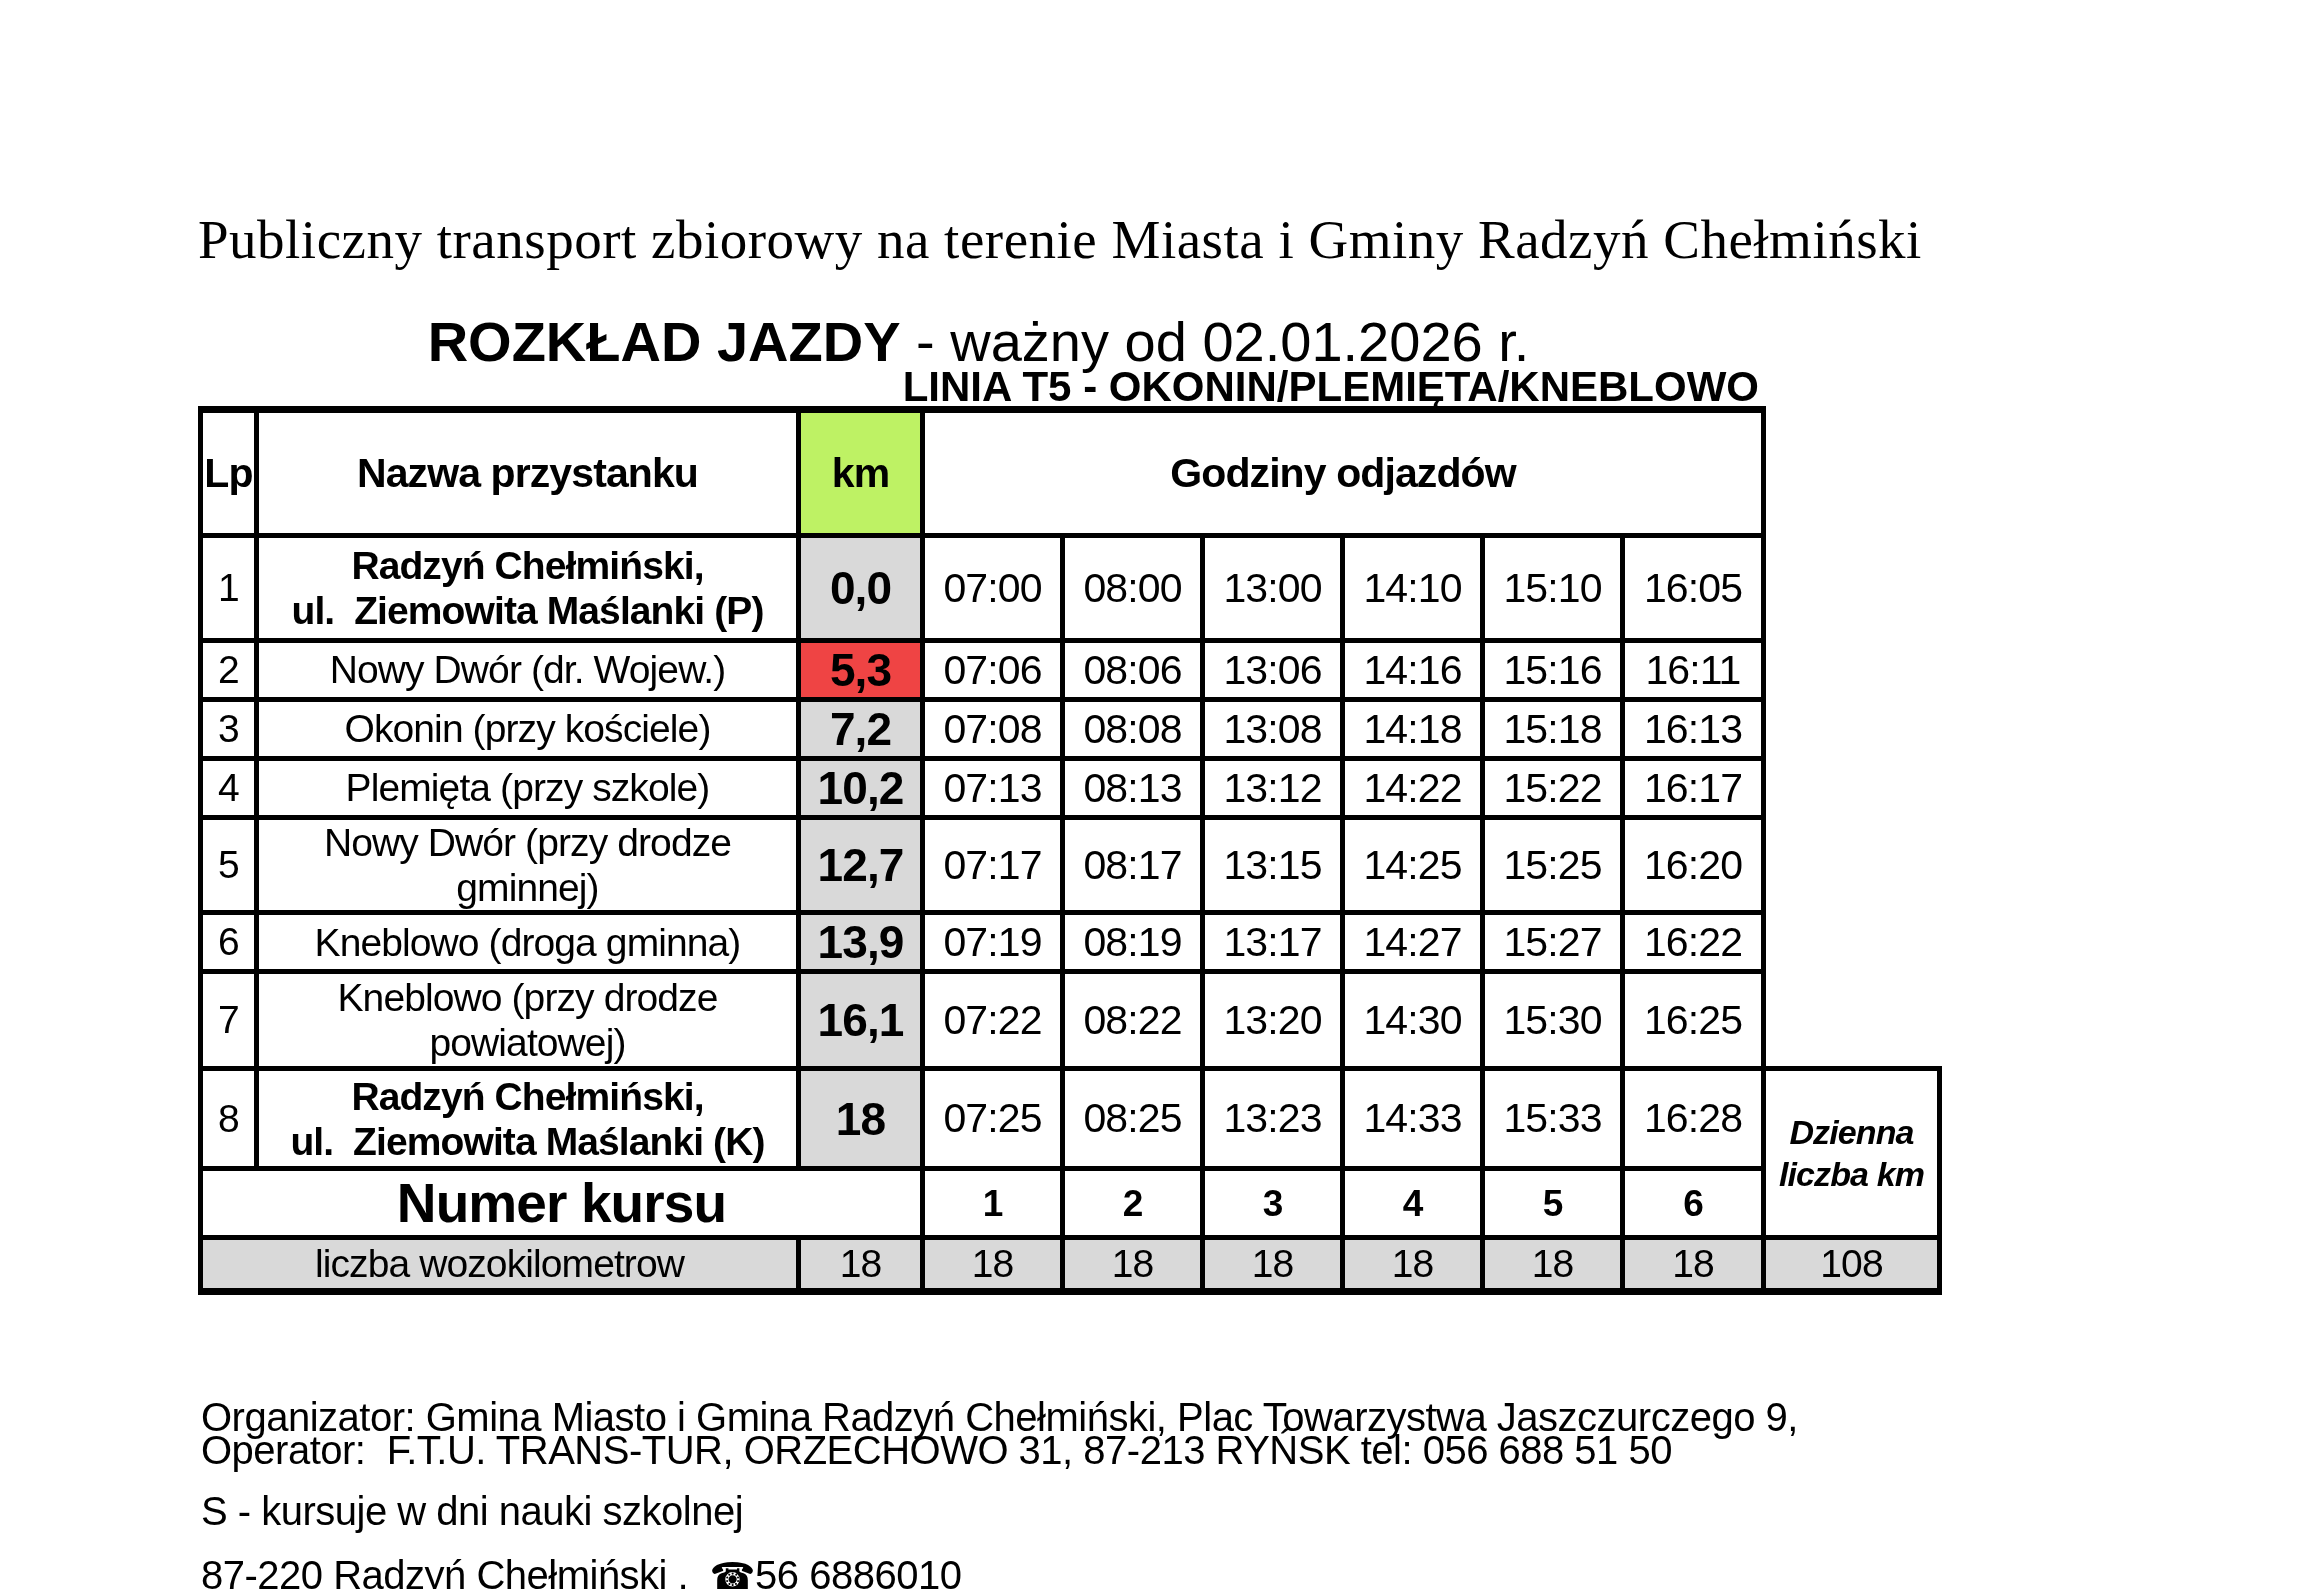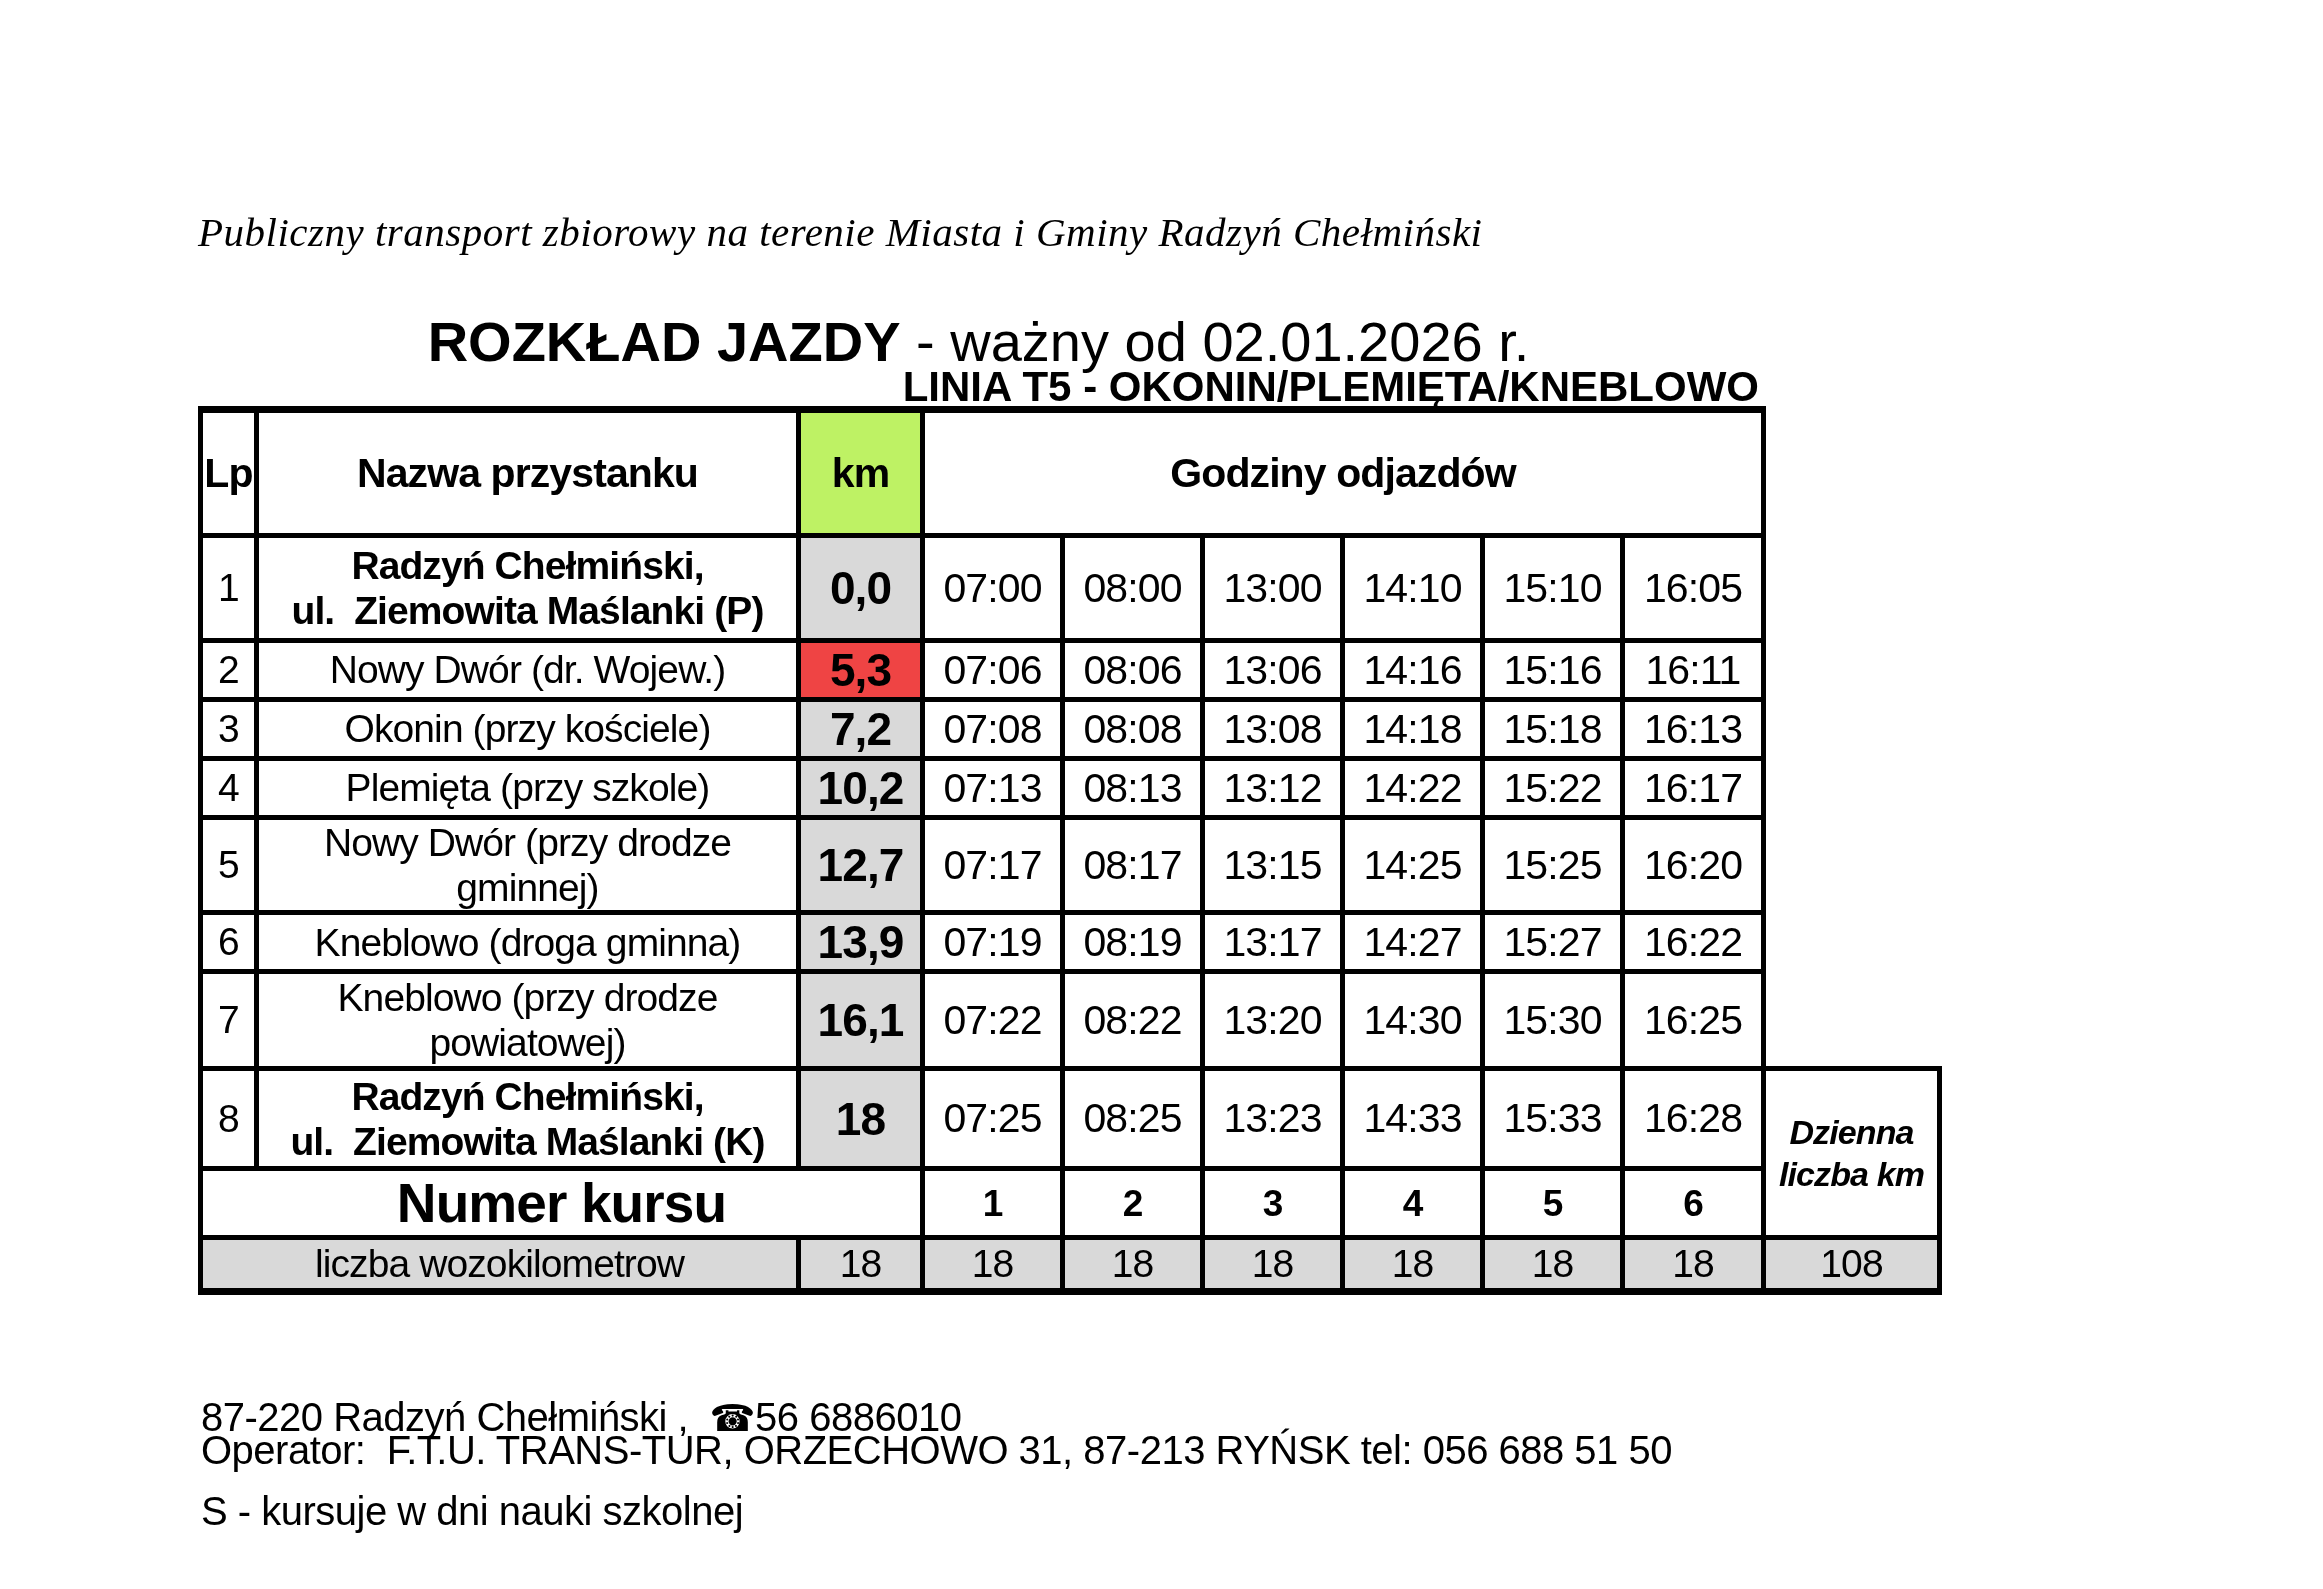--- a/index.html
+++ b/index.html
@@ -12,22 +12,21 @@
     font-family: "Liberation Sans", sans-serif;
     color: #000;
     overflow: hidden;
   }
   .abs { position: absolute; }
 
   
   .hand-title {
     left: 198px; top: 208px; width: 1561px;
     font-family: cursive;
-    font-style: italic;
-    font-size: 41px;
+    font-size: 55px;
     letter-spacing: 0.5px;
     white-space: nowrap;
   }
   .main-title {
     left: 198px; top: 309px; width: 1561px;
     text-align: center;
     font-size: 56px;
     white-space: nowrap;
   }
   .main-title .bold-part { font-weight: bold; }
@@ -255,19 +254,20 @@
         <td class="gray vkm-cell" style="background: rgb(217, 217, 217);">18</td>
         <td class="gray vkm-cell" style="background: rgb(217, 217, 217);">18</td>
         <td class="gray vkm-cell" style="background: rgb(217, 217, 217);">18</td>
         <td class="gray vkm-cell" style="background: rgb(217, 217, 217);">18</td>
         <td class="gray vkm-cell daily-total-cell" style="background: rgb(217, 217, 217);">108</td>
       </tr>
     </tbody>
 </table>
 
 <div class="abs footer-block org-block">
+  <div>Organizator: Gmina Miasto i Gmina Radzyń Chełmiński, Plac Towarzystwa Jaszczurczego 9,</div>
   <div><span>87-220 Radzyń Chełmiński ,&nbsp; </span><span class="phone-icon">☎</span><span>56 6886010</span></div>
 </div>
 
 <div class="abs footer-block operator-line">Operator:&nbsp; F.T.U. TRANS-TUR, ORZECHOWO 31, 87-213 RYŃSK tel: 056 688 51 50</div>
 
 <div class="abs footer-block note-line">S - kursuje w dni nauki szkolnej</div>
 
 
 </body></html>

